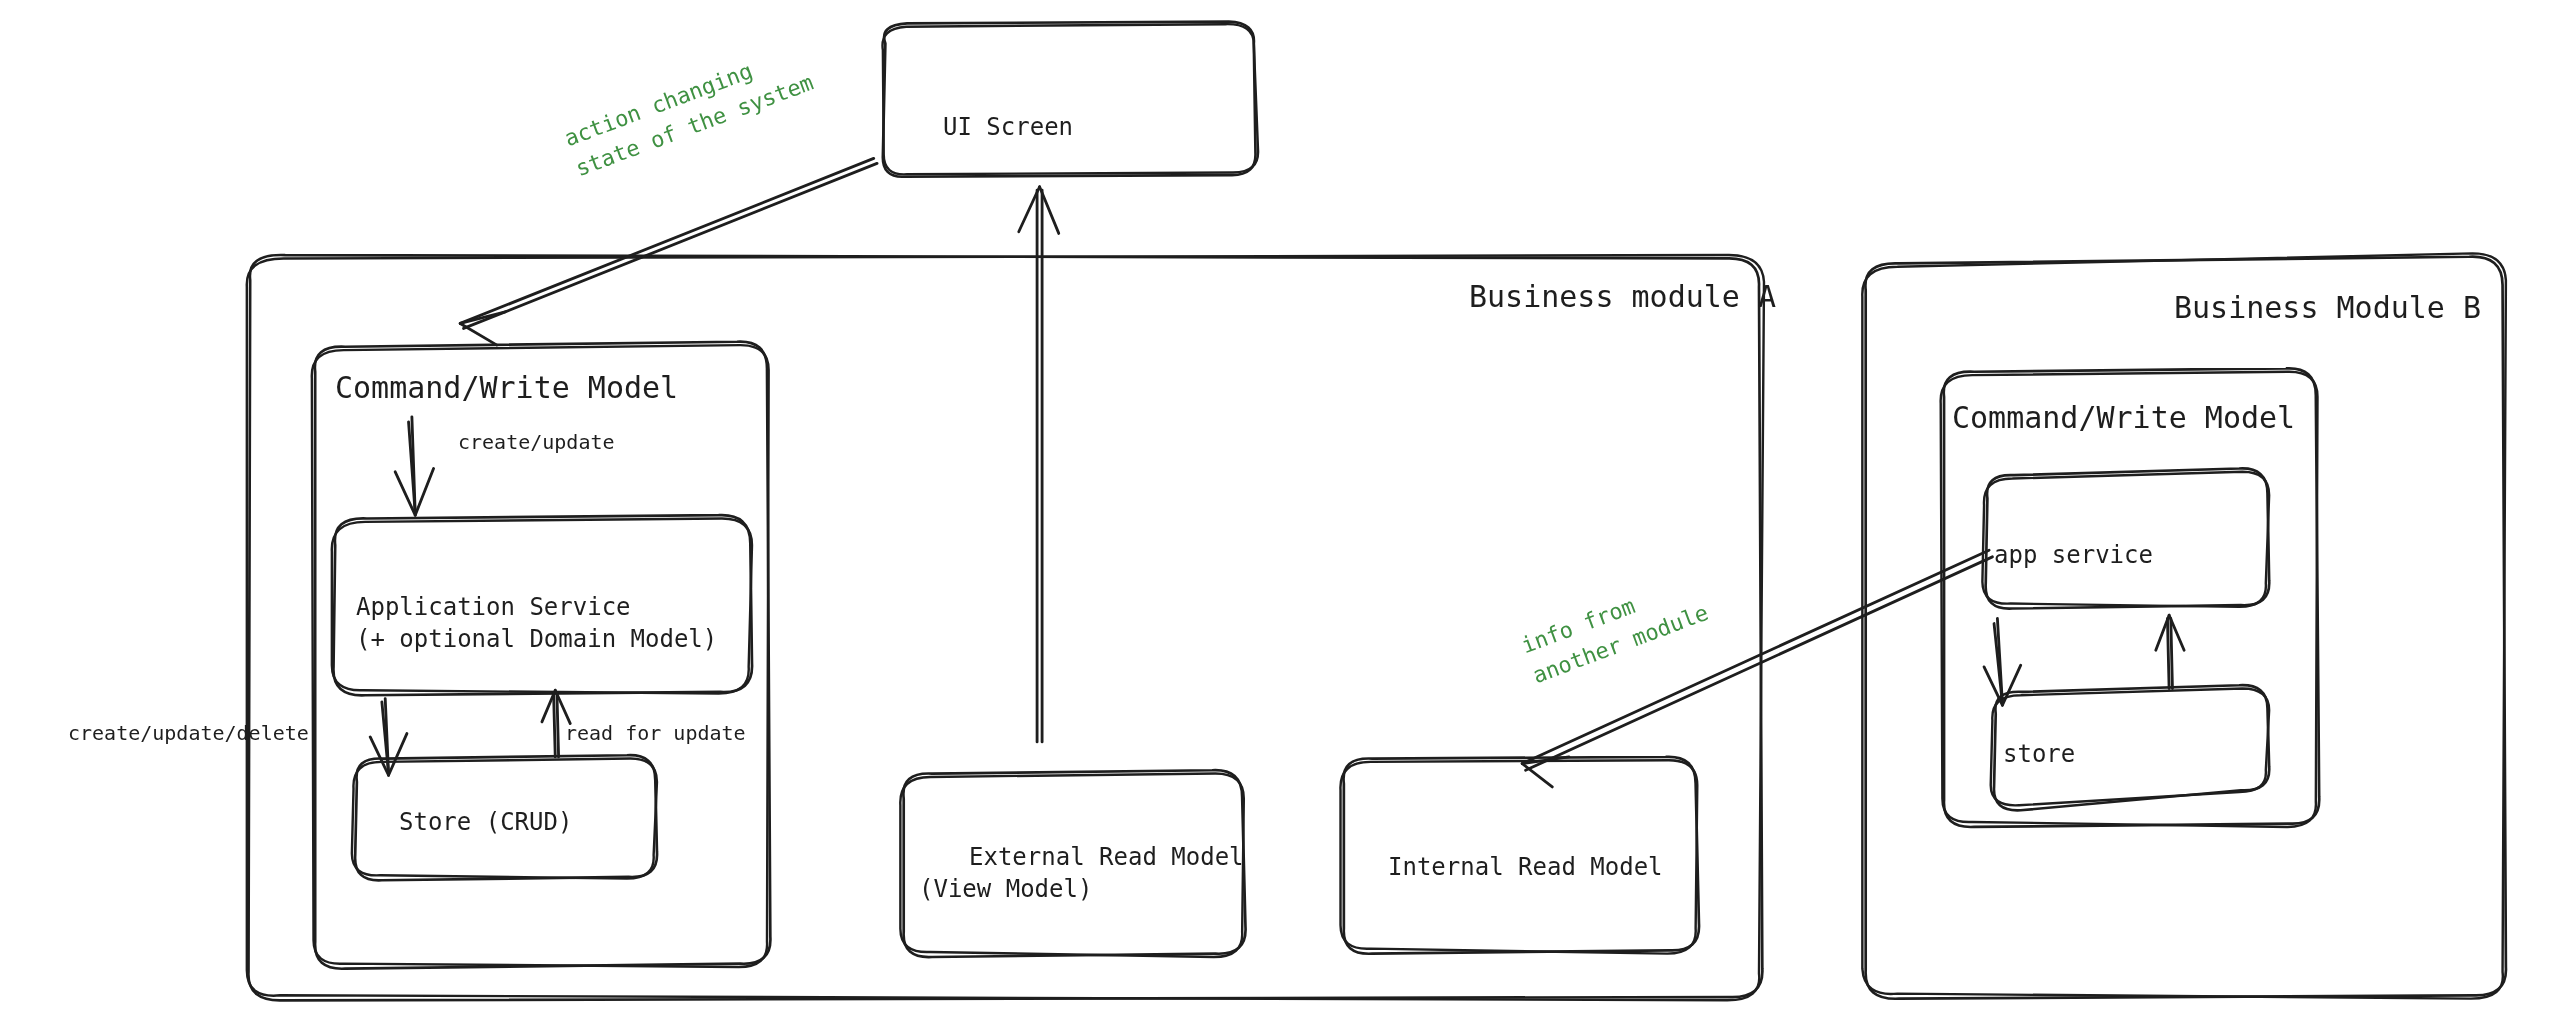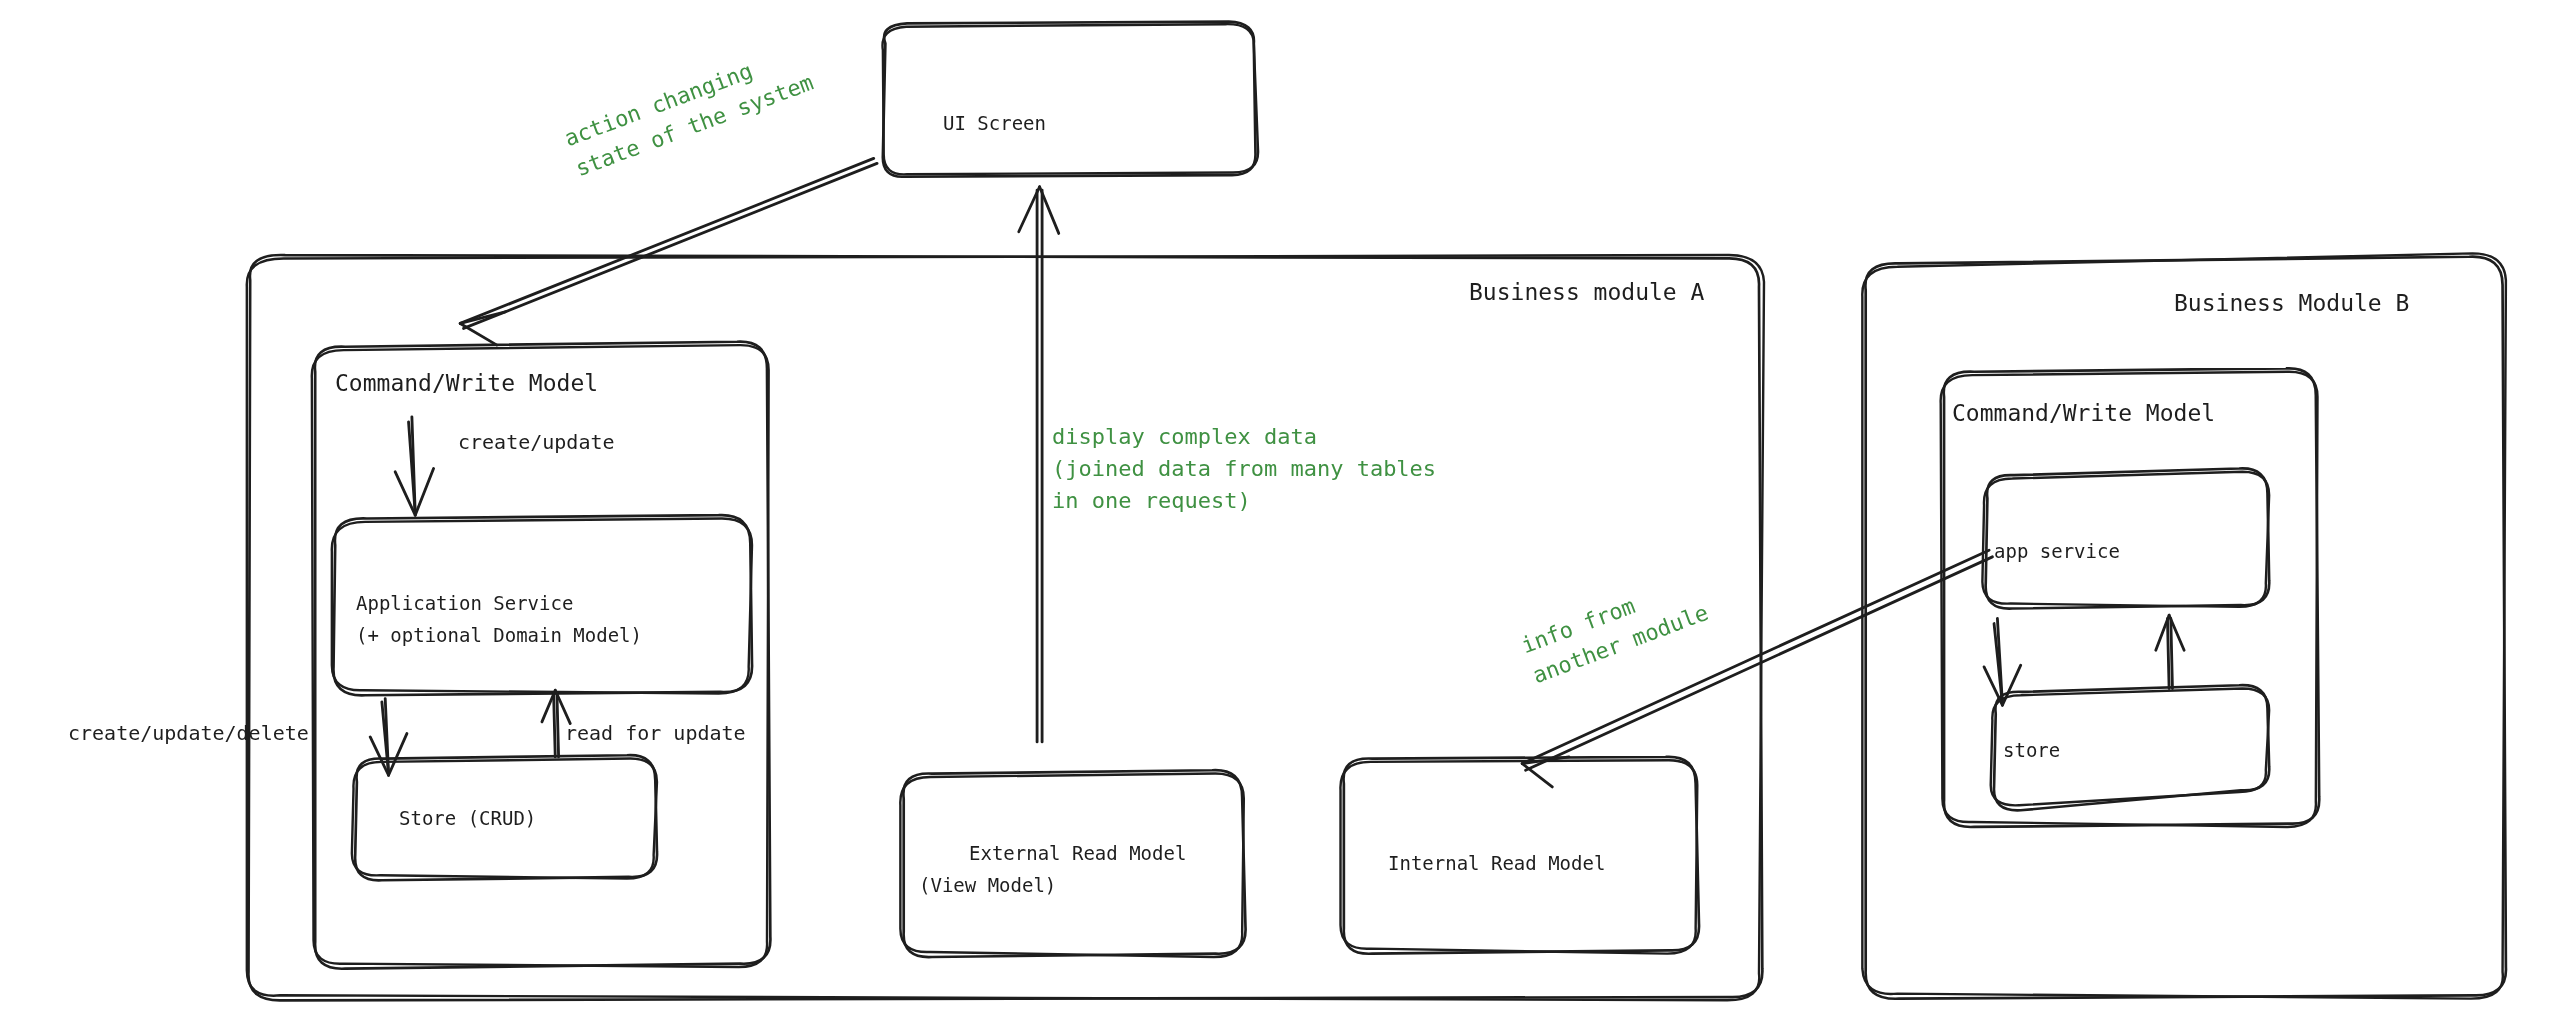--- a/index.html
+++ b/index.html
@@ -5,22 +5,22 @@
   html,body{margin:0;padding:0;background:#ffffff;}
   body{
     width:2576px;height:1032px;position:relative;overflow:hidden;
     font-family:"DejaVu Sans Mono","Liberation Mono",monospace;
     color:#1e1e1e;
   }
   #canvas{position:absolute;inset:0;width:2576px;height:1032px;}
   .svg-layer{position:absolute;left:0;top:0;width:2576px;height:1032px;pointer-events:none;}
 
   .lbl{position:absolute;white-space:pre;line-height:1.42;letter-spacing:0px;}
-  .box-title{font-size:23px;color:#1e1e1e;}
-  .node-title{font-size:19px;color:#1e1e1e;}
+  .box-title{font-size:30px;color:#1e1e1e;}
+  .node-title{font-size:24px;color:#1e1e1e;}
   .edge-label{font-size:20px;color:#1e1e1e;}
   .green{color:#3f9142;font-size:22px;line-height:1.45;}
   .rot-a{transform:rotate(-20.5deg);transform-origin:0 0;}
   .rot-b{transform:rotate(-20.5deg);transform-origin:0 0;}
 </style>
 </head>
 <body>
 
 <div id="canvas">
 
@@ -171,21 +171,18 @@
 
   <div class="lbl edge-label" style="left:458px;top:428px;">create/update</div>
 
   <div class="lbl edge-label" style="left:68px;top:719px;">create/update/delete</div>
 
   <div class="lbl edge-label" style="left:565px;top:719px;">read for update</div>
 
   <div class="lbl green rot-a" style="left:560px;top:125px;">action changing
 state of the system</div>
 
-  <div class="lbl green" style="left:1052px;top:421px;">display complex data
-(joined data from many tables
-in one request)</div>
 
   <div class="lbl green rot-b" style="left:1517px;top:632px;">info from
 another module</div>
 
 </div>
 
 
 </body></html>

